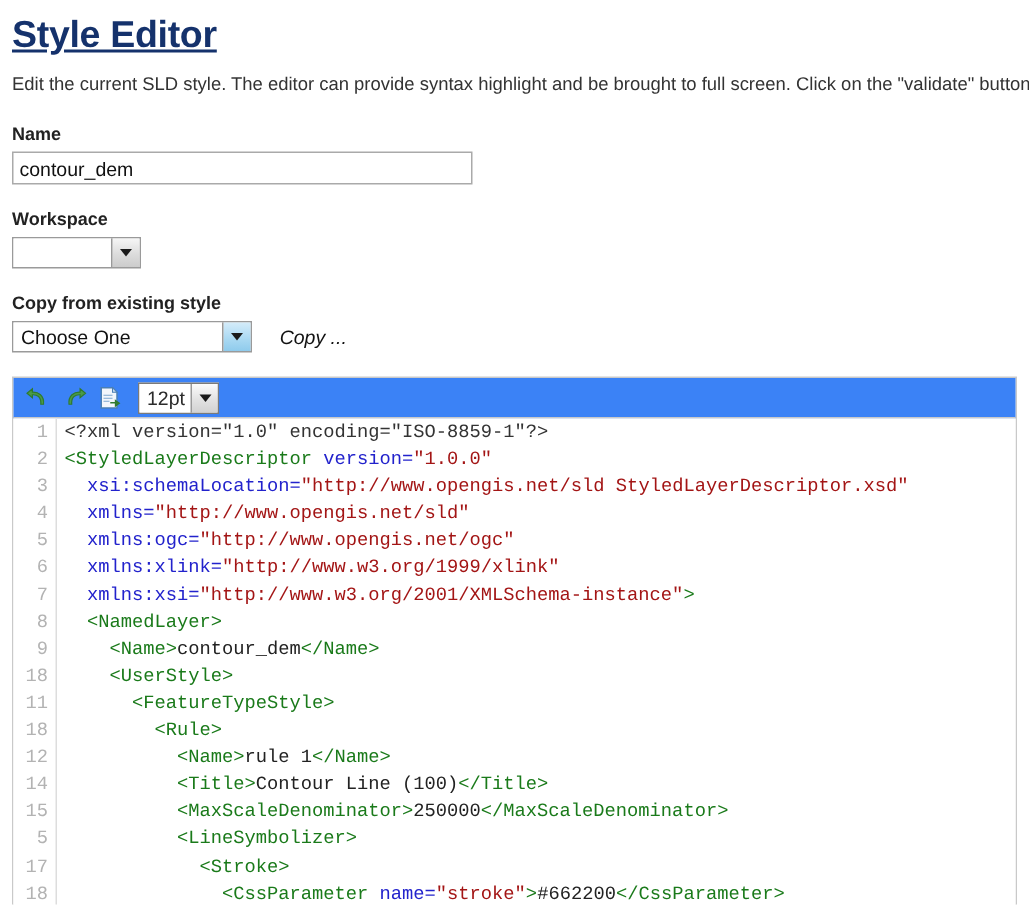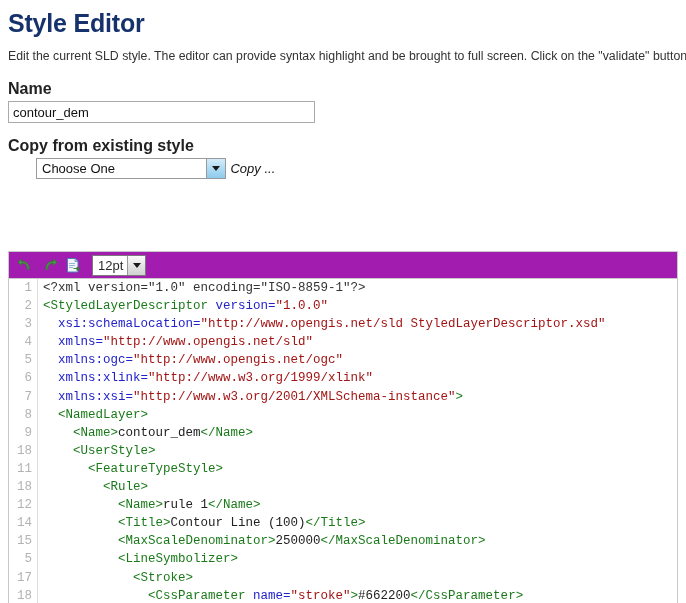--- a/index.html
+++ b/index.html
@@ -13,33 +13,34 @@
   .page { width: 686px; height: 603px; position: relative; background:#fff; }
 
   
   .page-title {
     font-size: 25px;
     font-weight: bold;
     color: #15326c;
     margin: 8px 4px 0 8px;
     letter-spacing: -0.2px;
     line-height: 30px;
+    text-decoration: underline;
   }
   .page-desc {
     font-size: 12.3px;
     color: #333333;
     margin: 10px 0 0 8px;
     white-space: nowrap;
     line-height: 16px;
   }
 
   
   .field-block { margin: 0 0 0 8px; }
   .field-label {
-    font-size: 16px;
+    font-size: 12px;
     font-weight: bold;
     color: #222222;
     margin-bottom: 5px;
     line-height: 14px;
   }
   .text-input {
     width: 307px;
     height: 22px;
     border: 1px solid #aaaaaa;
     background: #ffffff;
@@ -79,43 +80,43 @@
     background: linear-gradient(to bottom,#d4ecfa 0%, #a8d8f2 60%, #8fcbec 100%);
   }
   .caret {
     width: 0; height: 0;
     border-left: 4px solid transparent;
     border-right: 4px solid transparent;
     border-top: 5px solid #1a1a1a;
   }
   .ws-select { width: 86px; }
   .ws-select .sel-text { flex: 1; }
-  .copy-select { width: 190px; margin-left: 28px; }
+  .copy-select { width: 160px; }
   .copy-select .sel-text { flex: 1; }
   .copy-link {
     font-size: 13px;
     font-style: italic;
     color: #111111;
-    margin-left: 0;
+    margin-left: 14px;
     vertical-align: middle;
     cursor: pointer;
   }
 
   
   .editor-box {
     position: absolute;
     left: 8px;
     top: 243px;
     width: 670px;
     border: 1px solid #c9c9c9;
     background: #fff;
   }
   .editor-toolbar {
     height: 27px;
-    background: #a21caf;
+    background: #3b82f6;
     border-bottom: 1px solid #c9c9c9;
     display: flex;
     align-items: center;
     padding-left: 7px;
     gap: 6px;
   }
   .tb-icon {
     width: 18px; height: 18px;
     display: flex; align-items: center; justify-content: center;
     cursor: pointer;
@@ -179,20 +180,29 @@
 <div class="page">
 
   <h1 class="page-title">Style Editor</h1>
   <div class="page-desc">Edit the current SLD style. The editor can provide syntax highlight and be brought to full screen. Click on the "validate" button to</div>
 
   <div class="field-block" style="margin-top:18px;">
     <div class="field-label">Name</div>
     <input class="text-input" type="text" value="contour_dem" style="">
   </div>
 
+  <div class="field-block" style="margin-top:16px;">
+    <div class="field-label">Workspace</div>
+    <div class="select-wrap ws-select">
+      <span class="sel-text"></span>
+      <span class="sel-btn gray">
+          <span class="caret"></span>
+        </span>
+    </div>
+  </div>
 
   <div class="field-block" style="margin-top:16px;">
     <div class="field-label">Copy from existing style</div>
     <div class="select-wrap copy-select">
       <span class="sel-text">Choose One</span>
       <span class="sel-btn blue">
           <span class="caret"></span>
         </span>
     </div>
     <span class="copy-link">Copy ...</span>

